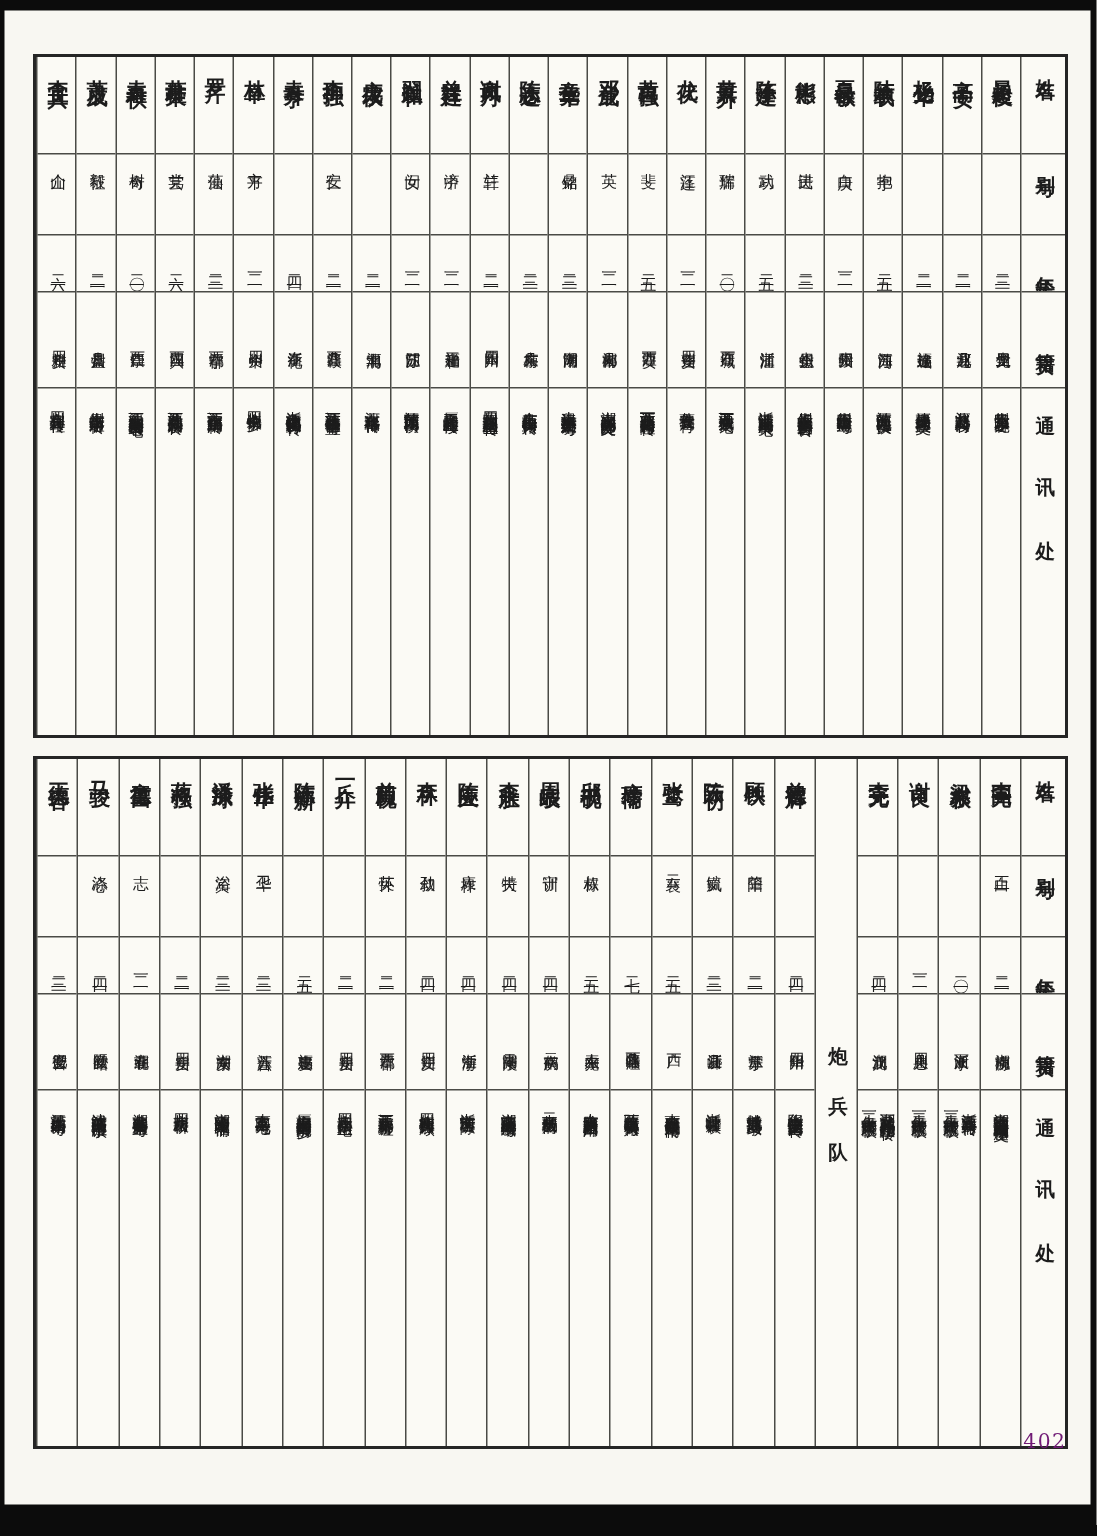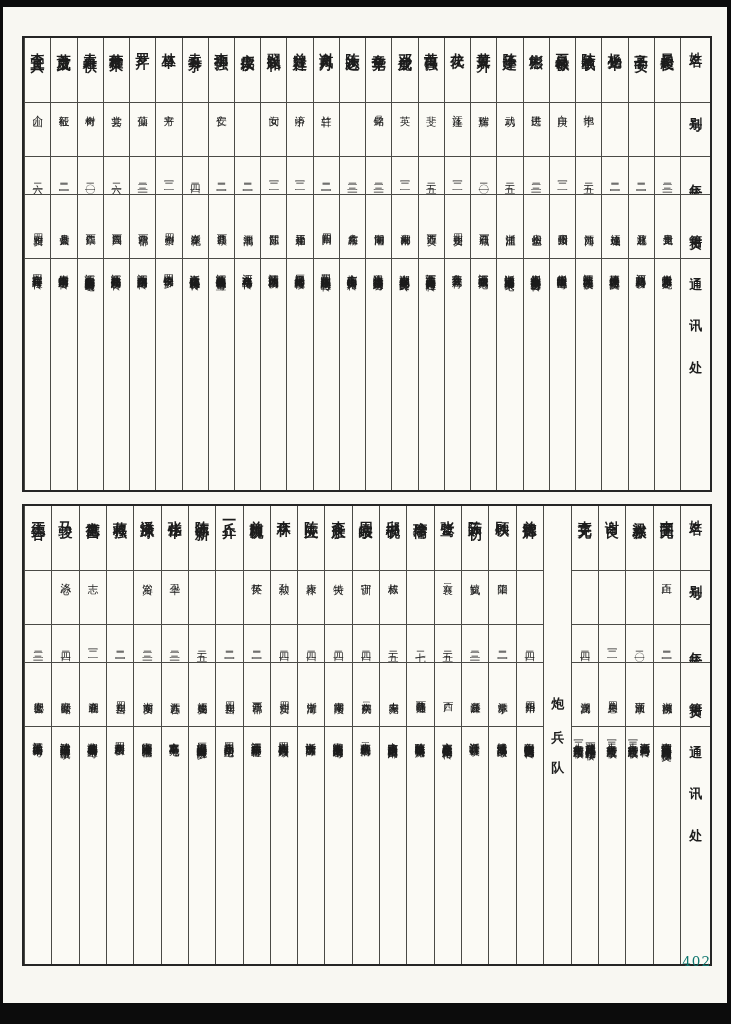--- a/index.html
+++ b/index.html
@@ -32,21 +32,21 @@
   .vt{writing-mode:vertical-rl;text-orientation:upright;line-height:1.05;}
   .name-text{font-weight:700;font-size:14px;letter-spacing:2px;}
   .alias-text{font-size:10.5px;letter-spacing:1px;}
   .age-text{font-size:10.5px;letter-spacing:1px;}
   .native-text{font-size:10px;letter-spacing:0.5px;line-height:1.0;}
   .address-text{font-size:10.5px;letter-spacing:0.5px;white-space:pre-line;line-height:1.15;}
   .hlabel{font-weight:700;font-size:13px;letter-spacing:2px;}
   .hlabel.spread{letter-spacing:42px;}
   .section-label{font-weight:700;font-size:13px;letter-spacing:32px;}
   .page-num{
-    position:absolute;right:16px;bottom:34px;font-size:13.5px;color:#0f766e;
+    position:absolute;right:16px;bottom:34px;font-size:13.5px;color:#701a75;
     font-family:"DejaVu Serif",serif;letter-spacing:1px;
   }
 </style>
 </head>
 <body>
 
 <div class="page">
   <div class="vtable" id="table-top">
       <div class="col hcol">
         <div class="cell name-row">

